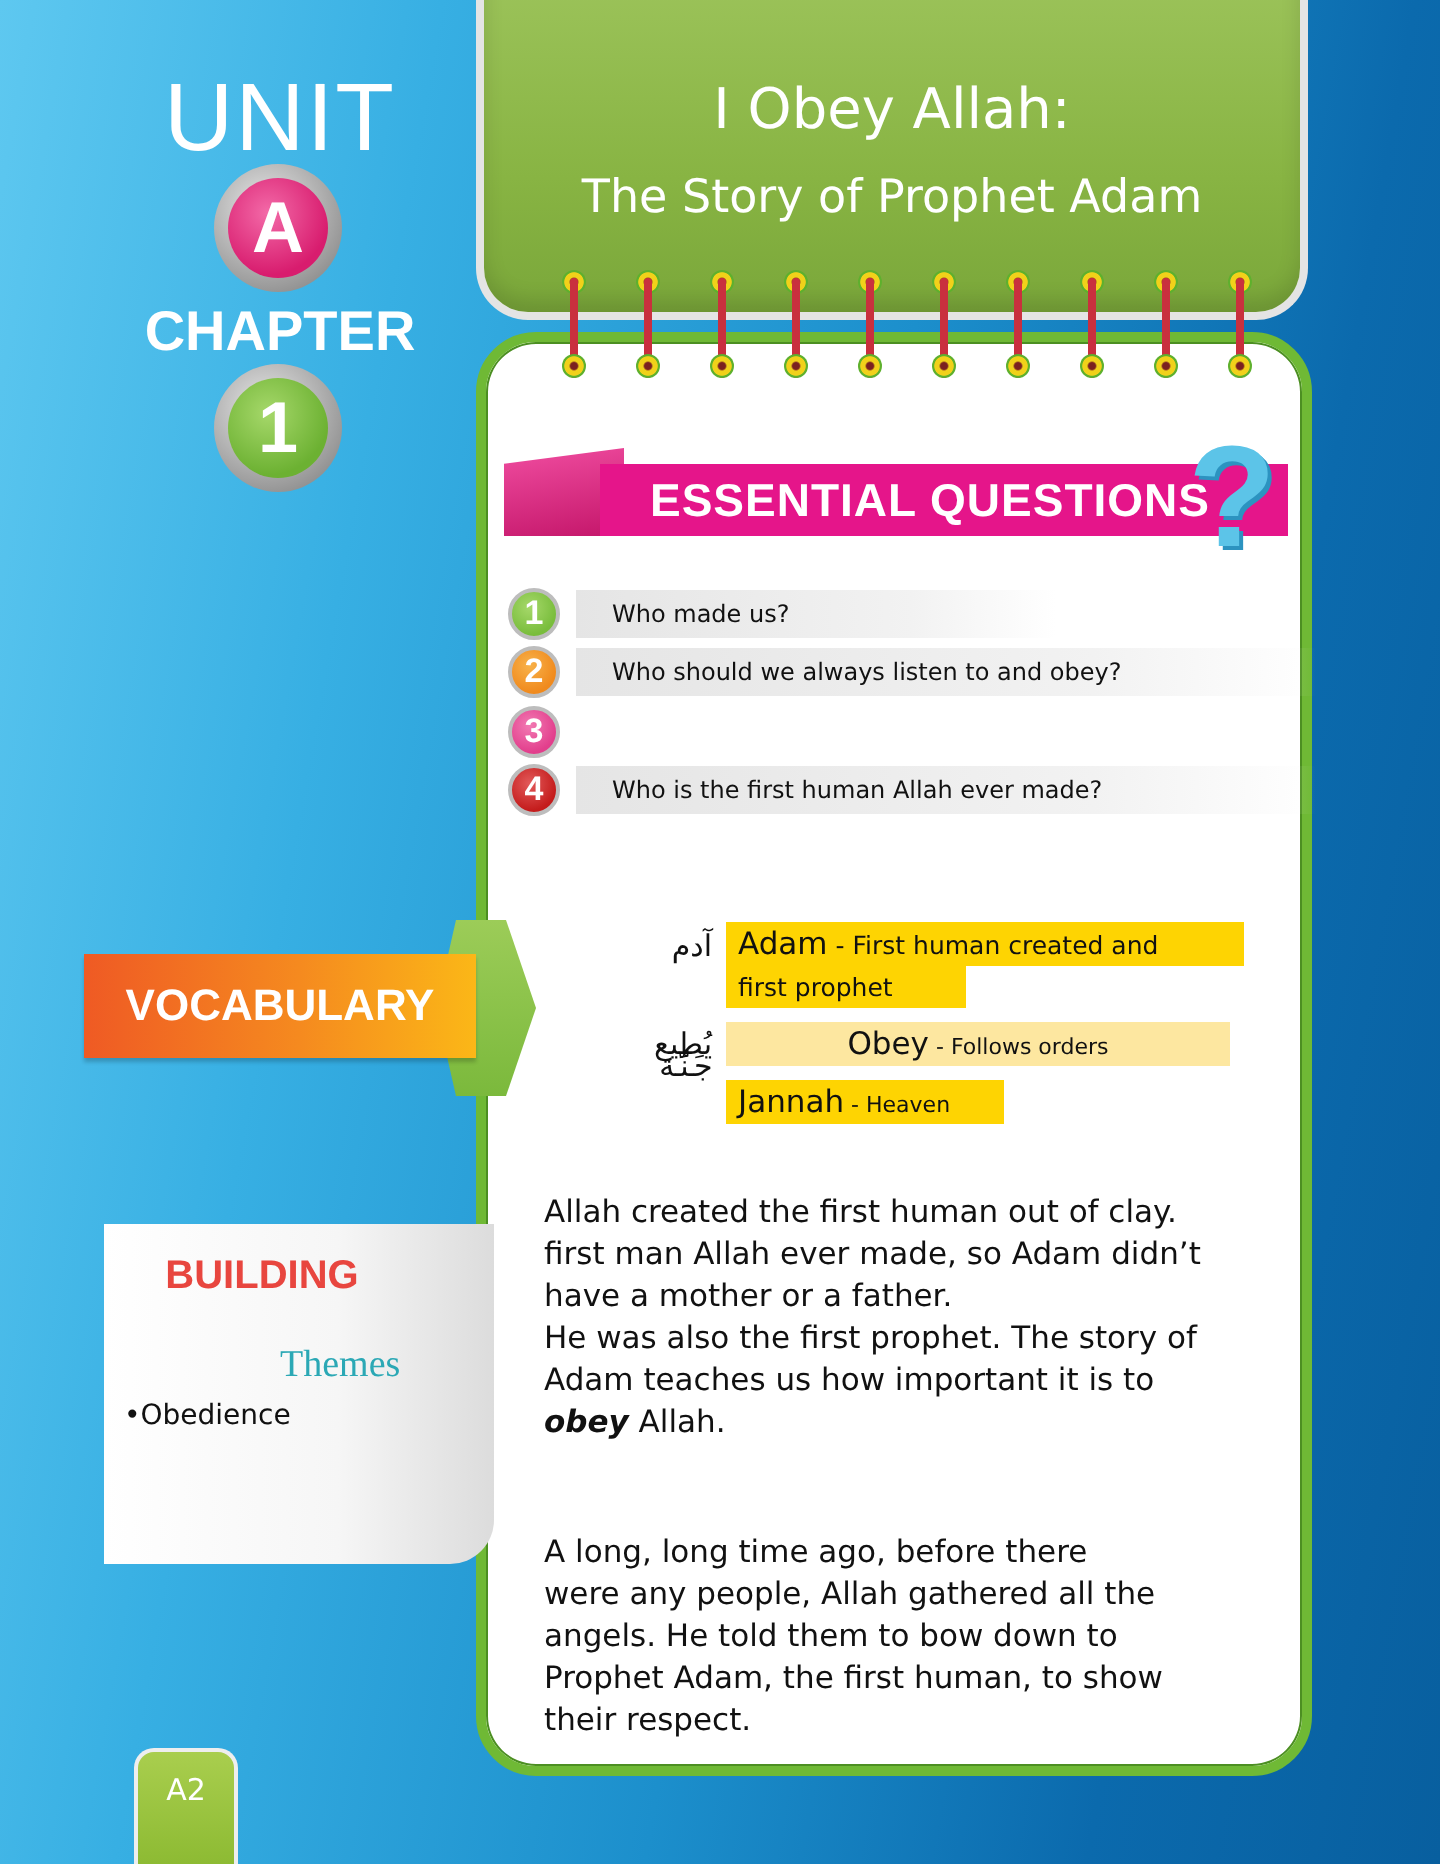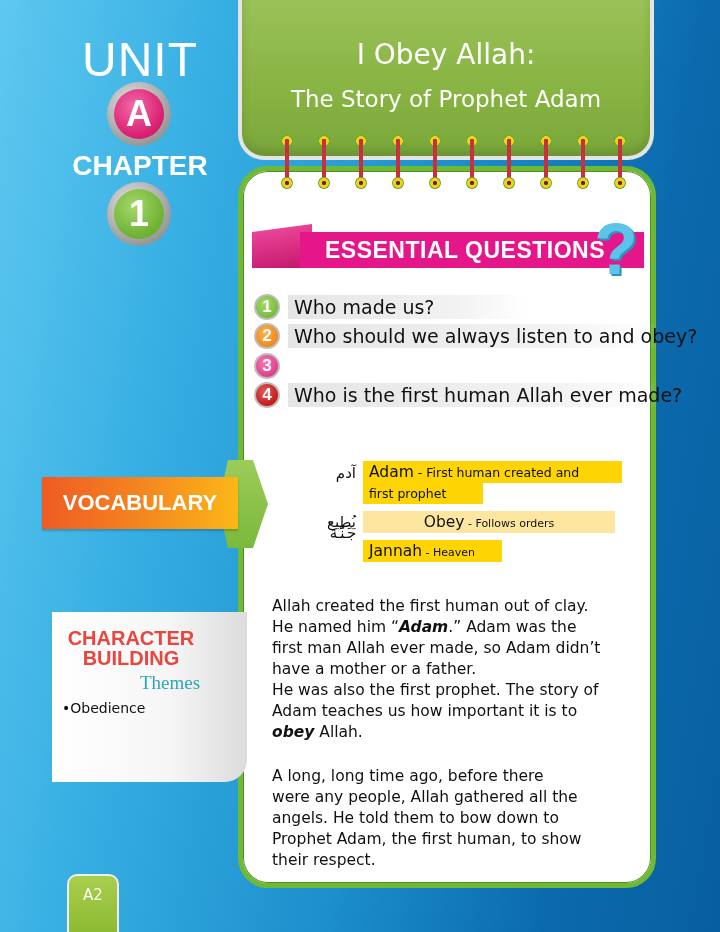--- a/index.html
+++ b/index.html
@@ -91,23 +91,23 @@
   }
 
   .q-row { left: 254px; height: 26px; display: flex; align-items: center; }
   .q-num {
     width: 26px; height: 26px; border-radius: 50%;
     display: flex; align-items: center; justify-content: center;
     color: #fff; font-family: "Liberation Sans", sans-serif; font-weight: bold; font-size: 17px;
     border: 2px solid #bdbdbd;
   }
   .q-bar {
-    margin-left: 8px; height: 24px; padding: 0 6px; display: flex; align-items: center;
+    margin-left: 8px; height: 24px; padding: 0 18px; display: flex; align-items: center;
     background: linear-gradient(90deg, #e5e5e5 0%, #f2f2f2 70%, rgba(255,255,255,0) 100%);
-    font-family: "DejaVu Sans", sans-serif; font-size: 19px; color: #111;
+    font-family: "DejaVu Sans", sans-serif; font-size: 12px; color: #111;
     white-space: nowrap;
   }
 
   
   .vocab-hex {
     left: 218px; top: 460px; width: 50px; height: 88px;
     background: linear-gradient(180deg, #9ccc58, #7bb93c);
     clip-path: polygon(20% 0, 70% 0, 100% 50%, 70% 100%, 20% 100%, 0 50%);
   }
   .vocab-label {
@@ -252,29 +252,27 @@
   <span class="term">Obey</span><span class="def" style="font-size:11px;"> - Follows orders</span>
 </div>
 
 <div class="abs vocab-arabic" style="left:296px; top:524px;font-family:Liberation Mono, monospace;">جَنَّة</div>
 <div class="abs vocab-box" style="left:363px; top:540px; width:139px; height:22px; line-height:22px;">
   <span class="term">Jannah</span><span class="def" style="font-size:11px;"> - Heaven</span>
 </div>
 
 <div class="abs char-card"></div>
 <div class="abs char-title">
-  <div>CHARACTER</div>
   <div>BUILDING</div>
 </div>
 <div class="abs char-themes">Themes</div>
 <div class="abs char-item">•Obedience</div>
 
 <div class="abs body-text" style="top:596px;">
   <div>Allah created the first human out of clay.</div>
-  <div><span>He named him “</span><b>Adam</b><span>.” Adam was the</span></div>
   <div>first man Allah ever made, so Adam didn’t</div>
   <div>have a mother or a father.</div>
   <div>He was also the first prophet. The story of</div>
   <div>Adam teaches us how important it is to</div>
   <div><b>obey</b><span> Allah.</span></div>
 </div>
 <div class="abs body-text" style="top:766px;">
   <div>A long, long time ago, before there</div>
   <div>were any people, Allah gathered all the</div>
   <div>angels. He told them to bow down to</div>

